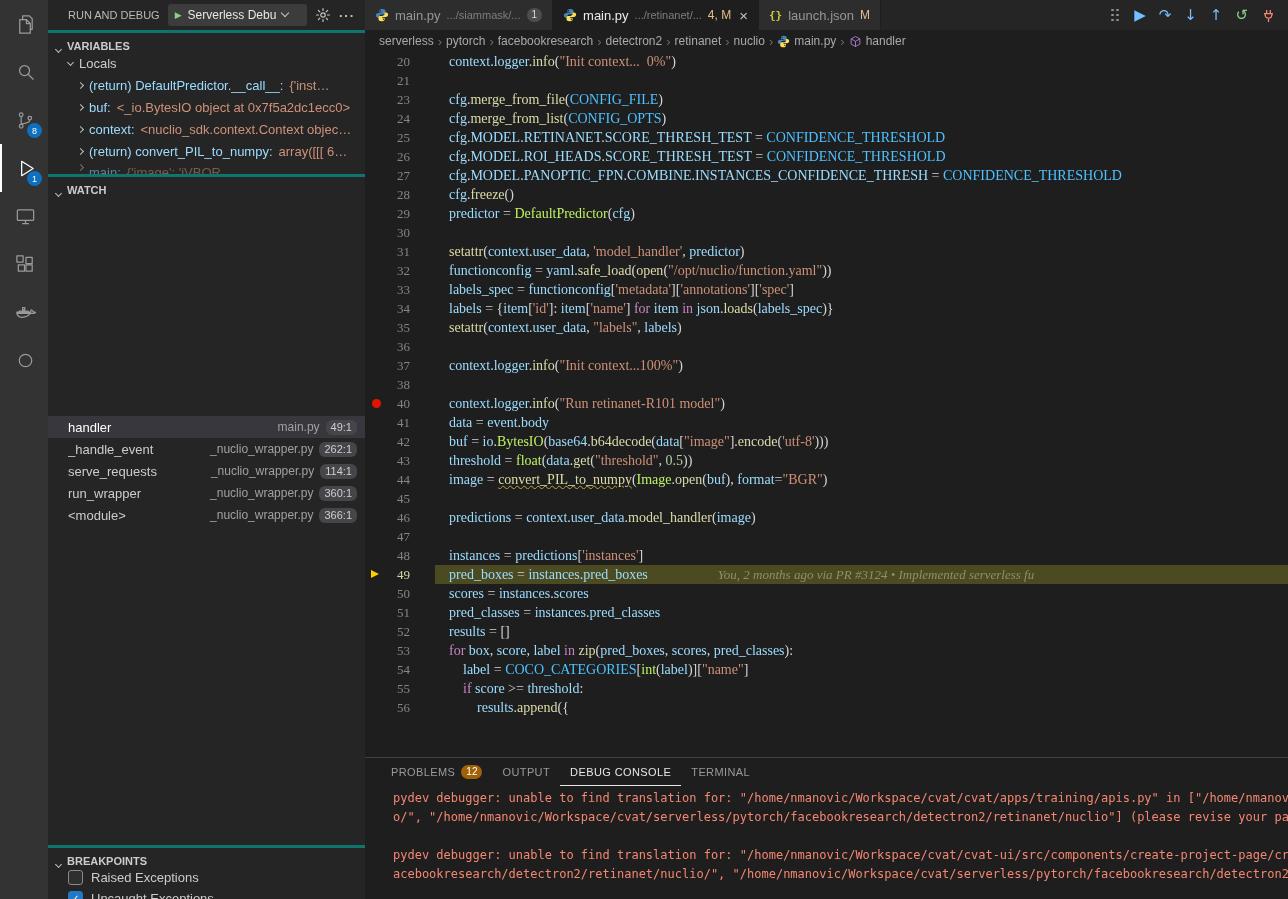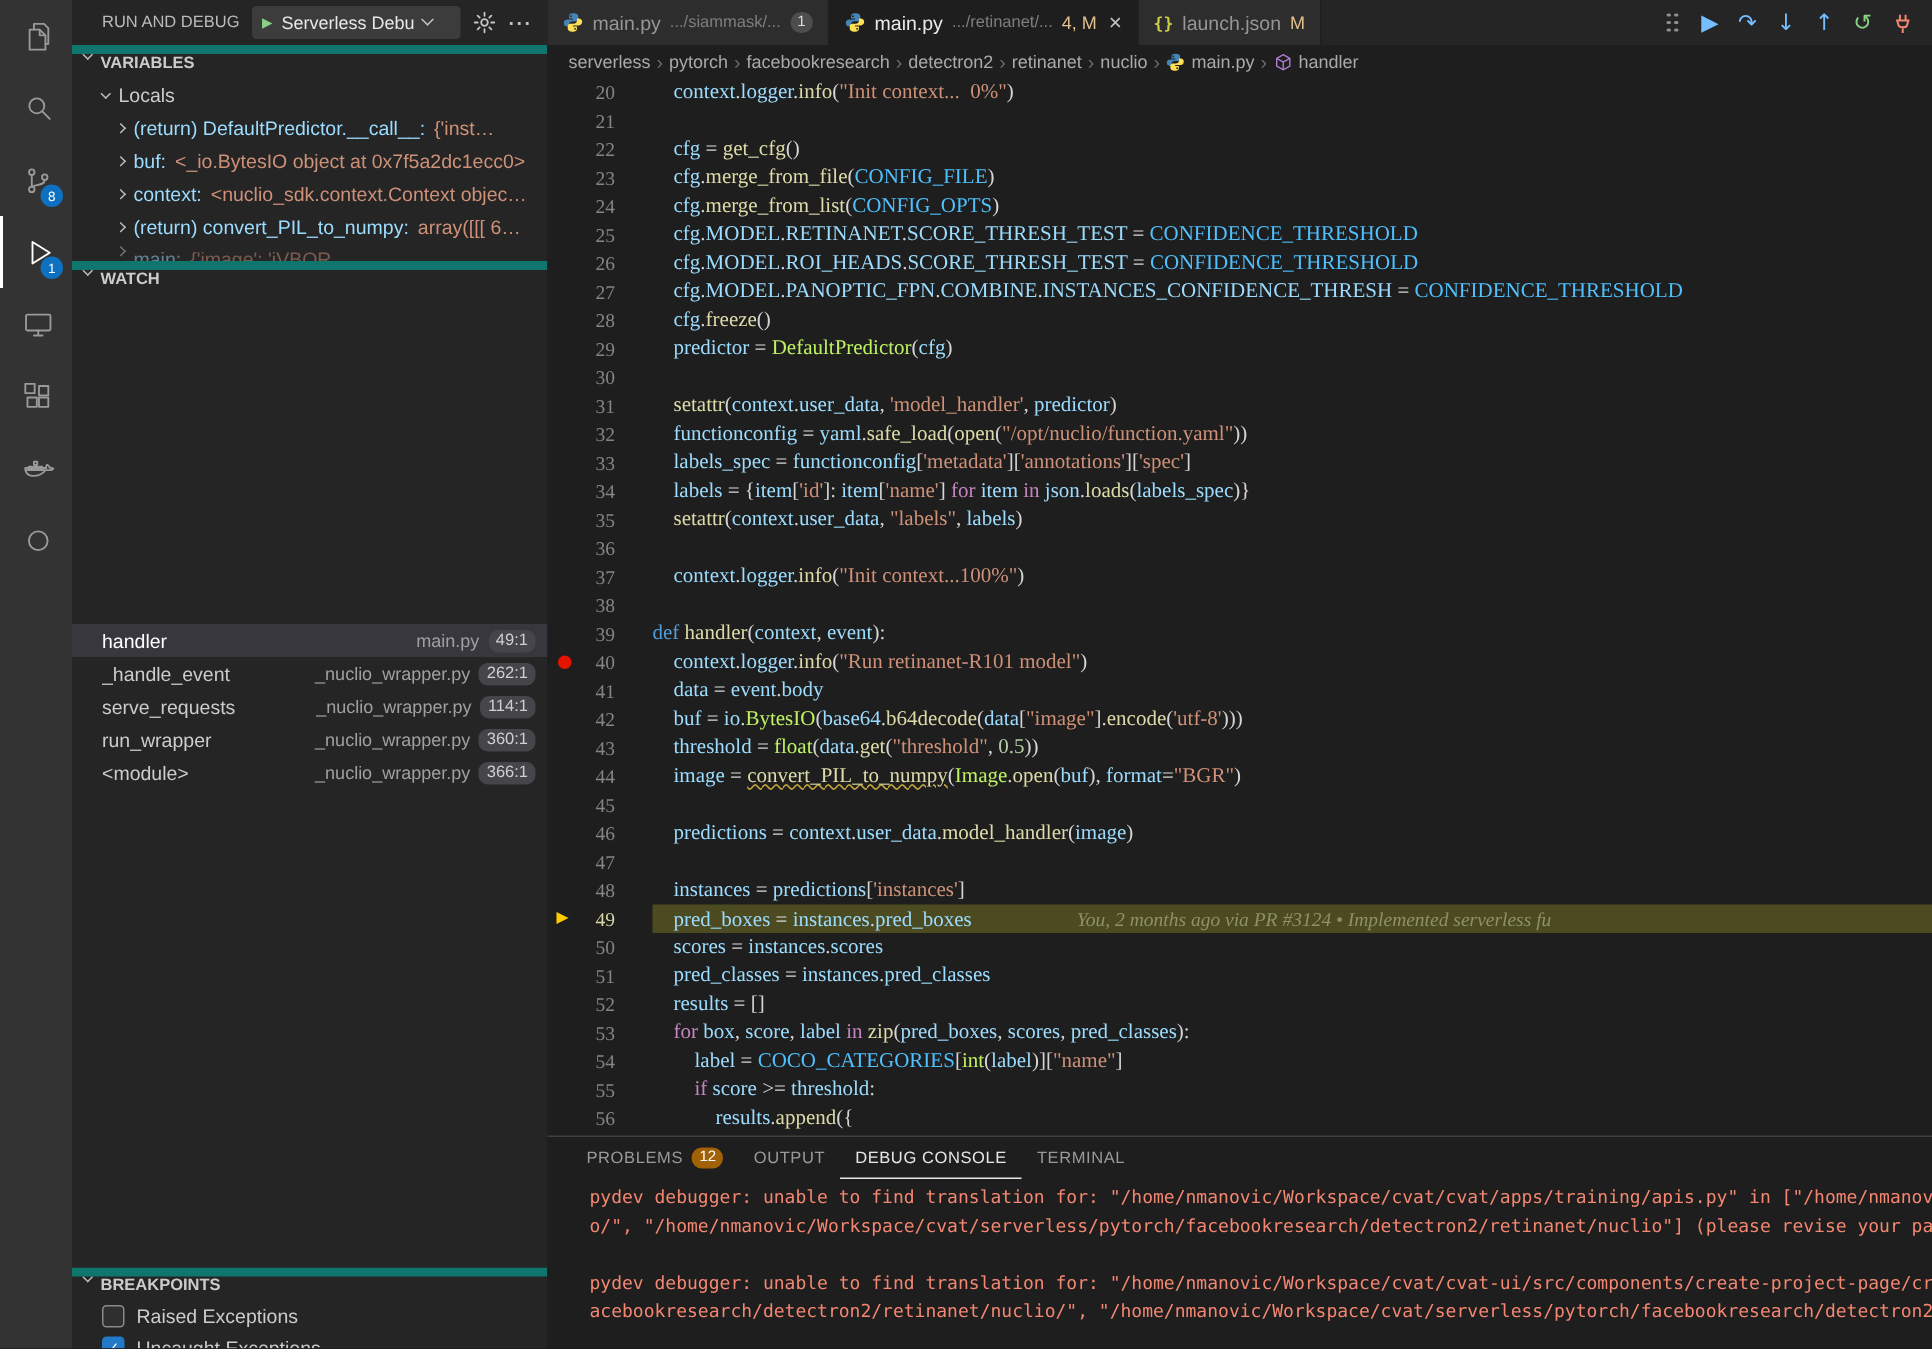--- a/index.html
+++ b/index.html
@@ -23,21 +23,21 @@
 .play-g{color:#89d185;font-size:9px}
 .cv{width:6px;height:6px;border-right:1.3px solid #c5c5c5;border-bottom:1.3px solid #c5c5c5;display:inline-block;transform:rotate(45deg);margin-top:-4px;flex:none}
 #gear{display:flex;cursor:pointer}
 #gear svg{width:16px;height:16px;fill:none;stroke:#c5c5c5;stroke-width:1.2;stroke-linecap:round}
 #more{color:#c5c5c5;font-weight:bold;letter-spacing:1px;cursor:pointer}
 .sec{position:absolute;left:0;width:317px;background:#252526}
 #sec-vars{top:30px;height:144px;overflow:hidden}
 #sec-watch{top:174px;height:22px}
 #sec-stack{top:416px;height:170px}
 #sec-bp{top:845px;height:54px;overflow:hidden}
-.sec-h{height:22px;display:flex;align-items:flex-start;gap:6px;padding:0 8px;font-size:11px;font-weight:700;color:#cccccc;border-top:6px solid #0f766e}
+.sec-h{height:22px;display:flex;align-items:flex-end;gap:6px;padding:0 8px;font-size:11px;font-weight:700;color:#cccccc;border-top:3px solid #0f766e}
 .tw{width:5px;height:5px;border-right:1.2px solid #bdbdbd;border-bottom:1.2px solid #bdbdbd;display:inline-block;flex:none}
 .tw.down{transform:rotate(45deg);margin-top:-2px}
 .tw.right{transform:rotate(-45deg)}
 #pause-status{margin-left:auto;font-size:9px;letter-spacing:.4px;color:#9d9d9d;font-weight:400}
 .scope-row{height:22px;display:flex;align-items:center;gap:6px;padding-left:20px;color:#cccccc;cursor:pointer}
 .tree-row{height:22px;display:flex;align-items:center;gap:6px;padding-left:30px;white-space:nowrap;overflow:hidden;cursor:pointer}
 .var-name{color:#9cdcfe}
 .var-val{color:#ce9178}
 .tree-row.clip{height:13px;opacity:.5;overflow:hidden;align-items:flex-start;padding-top:3px}
 .cs-row{height:22px;display:flex;align-items:center;gap:6px;padding:0 8px 0 20px;color:#cccccc;cursor:pointer}
@@ -382,38 +382,36 @@
             <path d="M8 7.8v6.4M2.6 4.8L8 7.8l5.4-3"></path>
           </svg>
         </span>
         <span>handler</span>
       </span>
     </div>
   <div id="editor">
     <div id="code-lines">
         <div class="code-line"><div class="gutter"><span class="ln">20</span></div><div class="ltext"><span class="tk-p">    </span><span class="tk-v">context</span><span class="tk-p">.</span><span class="tk-v">logger</span><span class="tk-p">.</span><span class="tk-f">info</span><span class="tk-p">(</span><span class="tk-s">"Init context...  0%"</span><span class="tk-p">)</span></div></div>
         <div class="code-line"><div class="gutter"><span class="ln">21</span></div><div class="ltext"></div></div>
-        <div class="code-line"><div class="gutter"><span class="ln">22</span></div><div class="ltext"><span class="tk-p">    </span><span class="tk-v">cfg</span><span class="tk-p"> = </span><span class="tk-f">get_cfg</span><span class="tk-p">()</span></div></div>
         <div class="code-line"><div class="gutter"><span class="ln">23</span></div><div class="ltext"><span class="tk-p">    </span><span class="tk-v">cfg</span><span class="tk-p">.</span><span class="tk-f">merge_from_file</span><span class="tk-p">(</span><span class="tk-c">CONFIG_FILE</span><span class="tk-p">)</span></div></div>
         <div class="code-line"><div class="gutter"><span class="ln">24</span></div><div class="ltext"><span class="tk-p">    </span><span class="tk-v">cfg</span><span class="tk-p">.</span><span class="tk-f">merge_from_list</span><span class="tk-p">(</span><span class="tk-c">CONFIG_OPTS</span><span class="tk-p">)</span></div></div>
         <div class="code-line"><div class="gutter"><span class="ln">25</span></div><div class="ltext"><span class="tk-p">    </span><span class="tk-v">cfg</span><span class="tk-p">.</span><span class="tk-v">MODEL</span><span class="tk-p">.</span><span class="tk-v">RETINANET</span><span class="tk-p">.</span><span class="tk-v">SCORE_THRESH_TEST</span><span class="tk-p"> = </span><span class="tk-c">CONFIDENCE_THRESHOLD</span></div></div>
         <div class="code-line"><div class="gutter"><span class="ln">26</span></div><div class="ltext"><span class="tk-p">    </span><span class="tk-v">cfg</span><span class="tk-p">.</span><span class="tk-v">MODEL</span><span class="tk-p">.</span><span class="tk-v">ROI_HEADS</span><span class="tk-p">.</span><span class="tk-v">SCORE_THRESH_TEST</span><span class="tk-p"> = </span><span class="tk-c">CONFIDENCE_THRESHOLD</span></div></div>
         <div class="code-line"><div class="gutter"><span class="ln">27</span></div><div class="ltext"><span class="tk-p">    </span><span class="tk-v">cfg</span><span class="tk-p">.</span><span class="tk-v">MODEL</span><span class="tk-p">.</span><span class="tk-v">PANOPTIC_FPN</span><span class="tk-p">.</span><span class="tk-v">COMBINE</span><span class="tk-p">.</span><span class="tk-v">INSTANCES_CONFIDENCE_THRESH</span><span class="tk-p"> = </span><span class="tk-c">CONFIDENCE_THRESHOLD</span></div></div>
         <div class="code-line"><div class="gutter"><span class="ln">28</span></div><div class="ltext"><span class="tk-p">    </span><span class="tk-v">cfg</span><span class="tk-p">.</span><span class="tk-f">freeze</span><span class="tk-p">()</span></div></div>
         <div class="code-line"><div class="gutter"><span class="ln">29</span></div><div class="ltext"><span class="tk-p">    </span><span class="tk-v">predictor</span><span class="tk-p"> = </span><span class="tk-cl">DefaultPredictor</span><span class="tk-p">(</span><span class="tk-v">cfg</span><span class="tk-p">)</span></div></div>
         <div class="code-line"><div class="gutter"><span class="ln">30</span></div><div class="ltext"></div></div>
         <div class="code-line"><div class="gutter"><span class="ln">31</span></div><div class="ltext"><span class="tk-p">    </span><span class="tk-f">setattr</span><span class="tk-p">(</span><span class="tk-v">context</span><span class="tk-p">.</span><span class="tk-v">user_data</span><span class="tk-p">, </span><span class="tk-s">'model_handler'</span><span class="tk-p">, </span><span class="tk-v">predictor</span><span class="tk-p">)</span></div></div>
         <div class="code-line"><div class="gutter"><span class="ln">32</span></div><div class="ltext"><span class="tk-p">    </span><span class="tk-v">functionconfig</span><span class="tk-p"> = </span><span class="tk-v">yaml</span><span class="tk-p">.</span><span class="tk-f">safe_load</span><span class="tk-p">(</span><span class="tk-f">open</span><span class="tk-p">(</span><span class="tk-s">"/opt/nuclio/function.yaml"</span><span class="tk-p">))</span></div></div>
         <div class="code-line"><div class="gutter"><span class="ln">33</span></div><div class="ltext"><span class="tk-p">    </span><span class="tk-v">labels_spec</span><span class="tk-p"> = </span><span class="tk-v">functionconfig</span><span class="tk-p">[</span><span class="tk-s">'metadata'</span><span class="tk-p">][</span><span class="tk-s">'annotations'</span><span class="tk-p">][</span><span class="tk-s">'spec'</span><span class="tk-p">]</span></div></div>
         <div class="code-line"><div class="gutter"><span class="ln">34</span></div><div class="ltext"><span class="tk-p">    </span><span class="tk-v">labels</span><span class="tk-p"> = {</span><span class="tk-v">item</span><span class="tk-p">[</span><span class="tk-s">'id'</span><span class="tk-p">]: </span><span class="tk-v">item</span><span class="tk-p">[</span><span class="tk-s">'name'</span><span class="tk-p">] </span><span class="tk-kc">for</span><span class="tk-p"> </span><span class="tk-v">item</span><span class="tk-p"> </span><span class="tk-kc">in</span><span class="tk-p"> </span><span class="tk-v">json</span><span class="tk-p">.</span><span class="tk-f">loads</span><span class="tk-p">(</span><span class="tk-v">labels_spec</span><span class="tk-p">)}</span></div></div>
         <div class="code-line"><div class="gutter"><span class="ln">35</span></div><div class="ltext"><span class="tk-p">    </span><span class="tk-f">setattr</span><span class="tk-p">(</span><span class="tk-v">context</span><span class="tk-p">.</span><span class="tk-v">user_data</span><span class="tk-p">, </span><span class="tk-s">"labels"</span><span class="tk-p">, </span><span class="tk-v">labels</span><span class="tk-p">)</span></div></div>
         <div class="code-line"><div class="gutter"><span class="ln">36</span></div><div class="ltext"></div></div>
         <div class="code-line"><div class="gutter"><span class="ln">37</span></div><div class="ltext"><span class="tk-p">    </span><span class="tk-v">context</span><span class="tk-p">.</span><span class="tk-v">logger</span><span class="tk-p">.</span><span class="tk-f">info</span><span class="tk-p">(</span><span class="tk-s">"Init context...100%"</span><span class="tk-p">)</span></div></div>
         <div class="code-line"><div class="gutter"><span class="ln">38</span></div><div class="ltext"></div></div>
-        <div class="code-line"><div class="gutter"><span class="ln">39</span></div><div class="ltext"><span class="tk-k">def</span><span class="tk-p"> </span><span class="tk-f">handler</span><span class="tk-p">(</span><span class="tk-v">context</span><span class="tk-p">, </span><span class="tk-v">event</span><span class="tk-p">):</span></div></div>
         <div class="code-line"><div class="gutter"><span class="bp-dot"></span><span class="ln">40</span></div><div class="ltext"><span class="tk-p">    </span><span class="tk-v">context</span><span class="tk-p">.</span><span class="tk-v">logger</span><span class="tk-p">.</span><span class="tk-f">info</span><span class="tk-p">(</span><span class="tk-s">"Run retinanet-R101 model"</span><span class="tk-p">)</span></div></div>
         <div class="code-line"><div class="gutter"><span class="ln">41</span></div><div class="ltext"><span class="tk-p">    </span><span class="tk-v">data</span><span class="tk-p"> = </span><span class="tk-v">event</span><span class="tk-p">.</span><span class="tk-v">body</span></div></div>
         <div class="code-line"><div class="gutter"><span class="ln">42</span></div><div class="ltext"><span class="tk-p">    </span><span class="tk-v">buf</span><span class="tk-p"> = </span><span class="tk-v">io</span><span class="tk-p">.</span><span class="tk-cl">BytesIO</span><span class="tk-p">(</span><span class="tk-v">base64</span><span class="tk-p">.</span><span class="tk-f">b64decode</span><span class="tk-p">(</span><span class="tk-v">data</span><span class="tk-p">[</span><span class="tk-s">"image"</span><span class="tk-p">].</span><span class="tk-f">encode</span><span class="tk-p">(</span><span class="tk-s">'utf-8'</span><span class="tk-p">)))</span></div></div>
         <div class="code-line"><div class="gutter"><span class="ln">43</span></div><div class="ltext"><span class="tk-p">    </span><span class="tk-v">threshold</span><span class="tk-p"> = </span><span class="tk-cl">float</span><span class="tk-p">(</span><span class="tk-v">data</span><span class="tk-p">.</span><span class="tk-f">get</span><span class="tk-p">(</span><span class="tk-s">"threshold"</span><span class="tk-p">, </span><span class="tk-n">0.5</span><span class="tk-p">))</span></div></div>
         <div class="code-line"><div class="gutter"><span class="ln">44</span></div><div class="ltext"><span class="tk-p">    </span><span class="tk-v">image</span><span class="tk-p"> = </span><span class="tk-f squig">convert_PIL_to_numpy</span><span class="tk-p">(</span><span class="tk-cl">Image</span><span class="tk-p">.</span><span class="tk-f">open</span><span class="tk-p">(</span><span class="tk-v">buf</span><span class="tk-p">), </span><span class="tk-v">format</span><span class="tk-p">=</span><span class="tk-s">"BGR"</span><span class="tk-p">)</span></div></div>
         <div class="code-line"><div class="gutter"><span class="ln">45</span></div><div class="ltext"></div></div>
         <div class="code-line"><div class="gutter"><span class="ln">46</span></div><div class="ltext"><span class="tk-p">    </span><span class="tk-v">predictions</span><span class="tk-p"> = </span><span class="tk-v">context</span><span class="tk-p">.</span><span class="tk-v">user_data</span><span class="tk-p">.</span><span class="tk-f">model_handler</span><span class="tk-p">(</span><span class="tk-v">image</span><span class="tk-p">)</span></div></div>
         <div class="code-line"><div class="gutter"><span class="ln">47</span></div><div class="ltext"></div></div>
         <div class="code-line"><div class="gutter"><span class="ln">48</span></div><div class="ltext"><span class="tk-p">    </span><span class="tk-v">instances</span><span class="tk-p"> = </span><span class="tk-v">predictions</span><span class="tk-p">[</span><span class="tk-s">'instances'</span><span class="tk-p">]</span></div></div>
         <div class="code-line cur"><div class="gutter"><span class="cur-arrow"></span><span class="ln">49</span></div><div class="ltext"><span class="tk-p">    </span><span class="tk-v">pred_boxes</span><span class="tk-p"> = </span><span class="tk-v">instances</span><span class="tk-p">.</span><span class="tk-v">pred_boxes</span><span class="blame">You, 2 months ago via PR #3124 • Implemented serverless fu</span></div></div>

